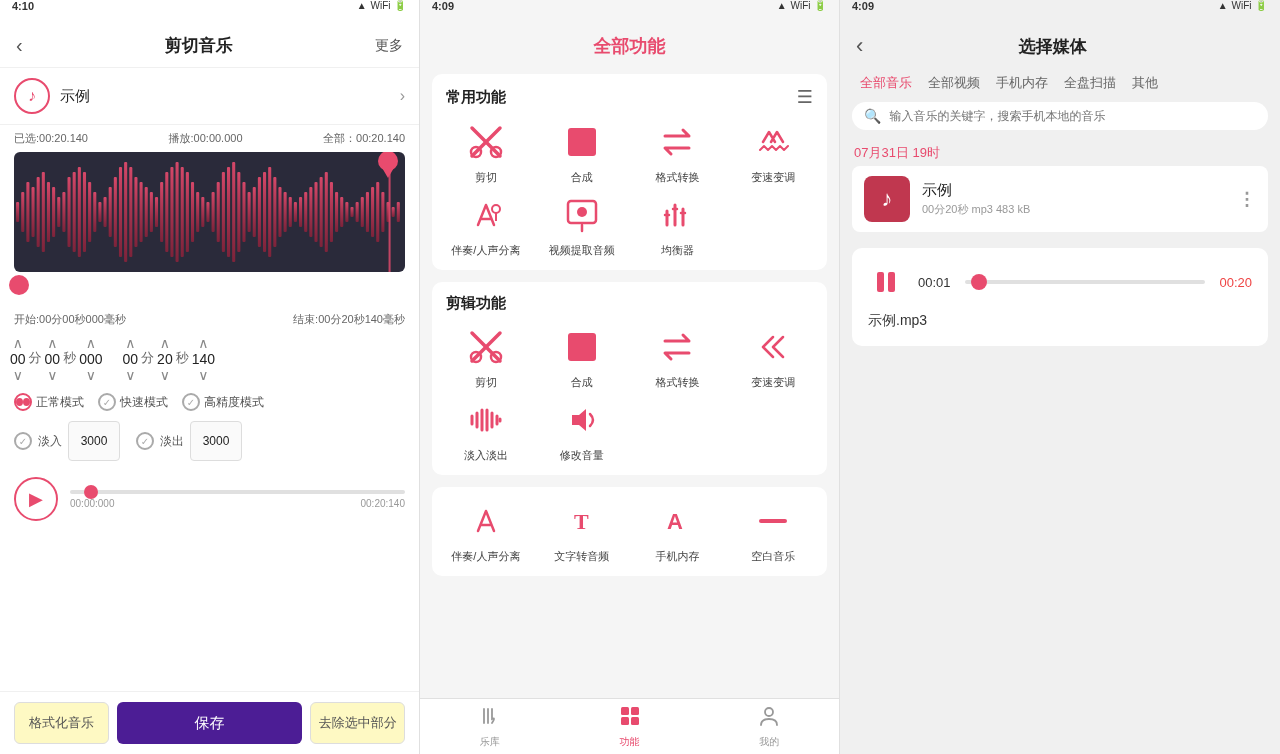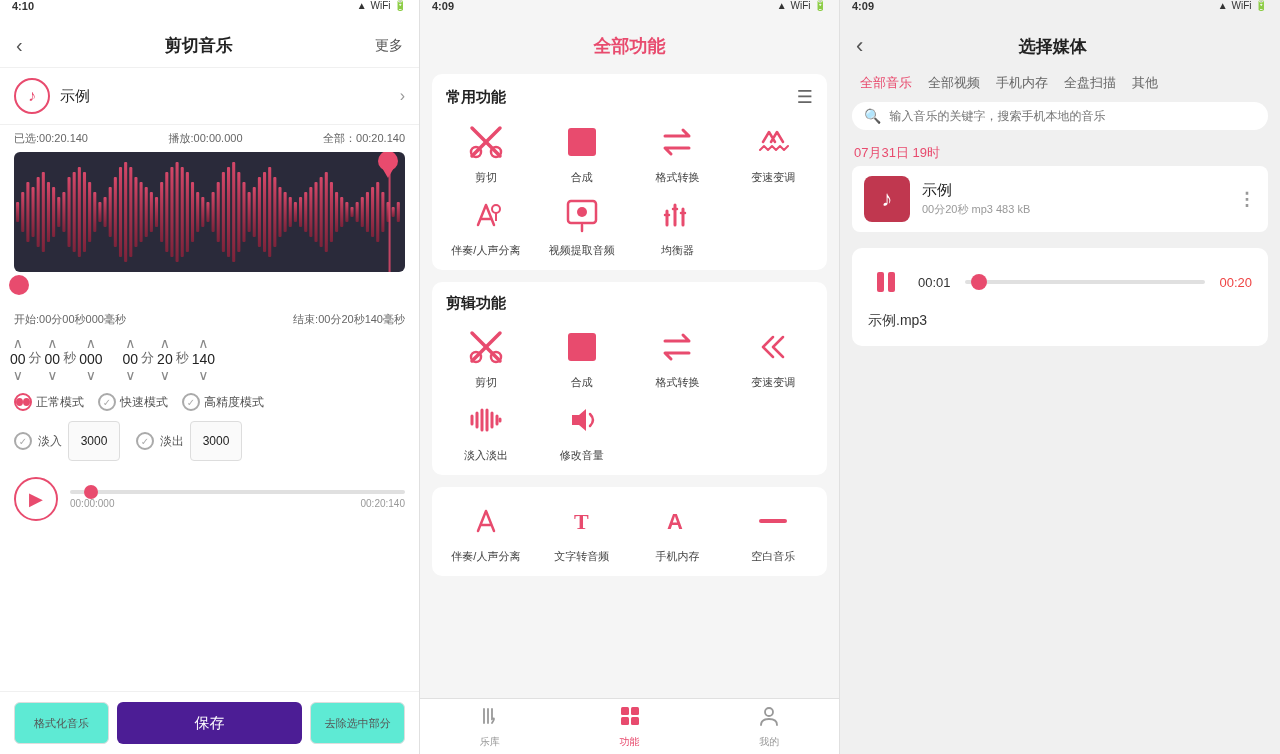--- a/index.html
+++ b/index.html
@@ -232,22 +232,22 @@
       gap: 8px;
       padding: 10px 14px;
       border-top: 1px solid #f0f0f0;
       margin-top: auto;
     }
     .btn-secondary {
       flex: 1;
       height: 42px;
       border: 1px solid #ddd;
       border-radius: 6px;
-      background: #5eead4;
-      font-size: 11px;
+      background: #fef9c3;
+      font-size: 13px;
       color: #555;
       cursor: pointer;
       display: flex;
       align-items: center;
       justify-content: center;
     }
     .btn-primary {
       flex: 2;
       height: 42px;
       border: none;

